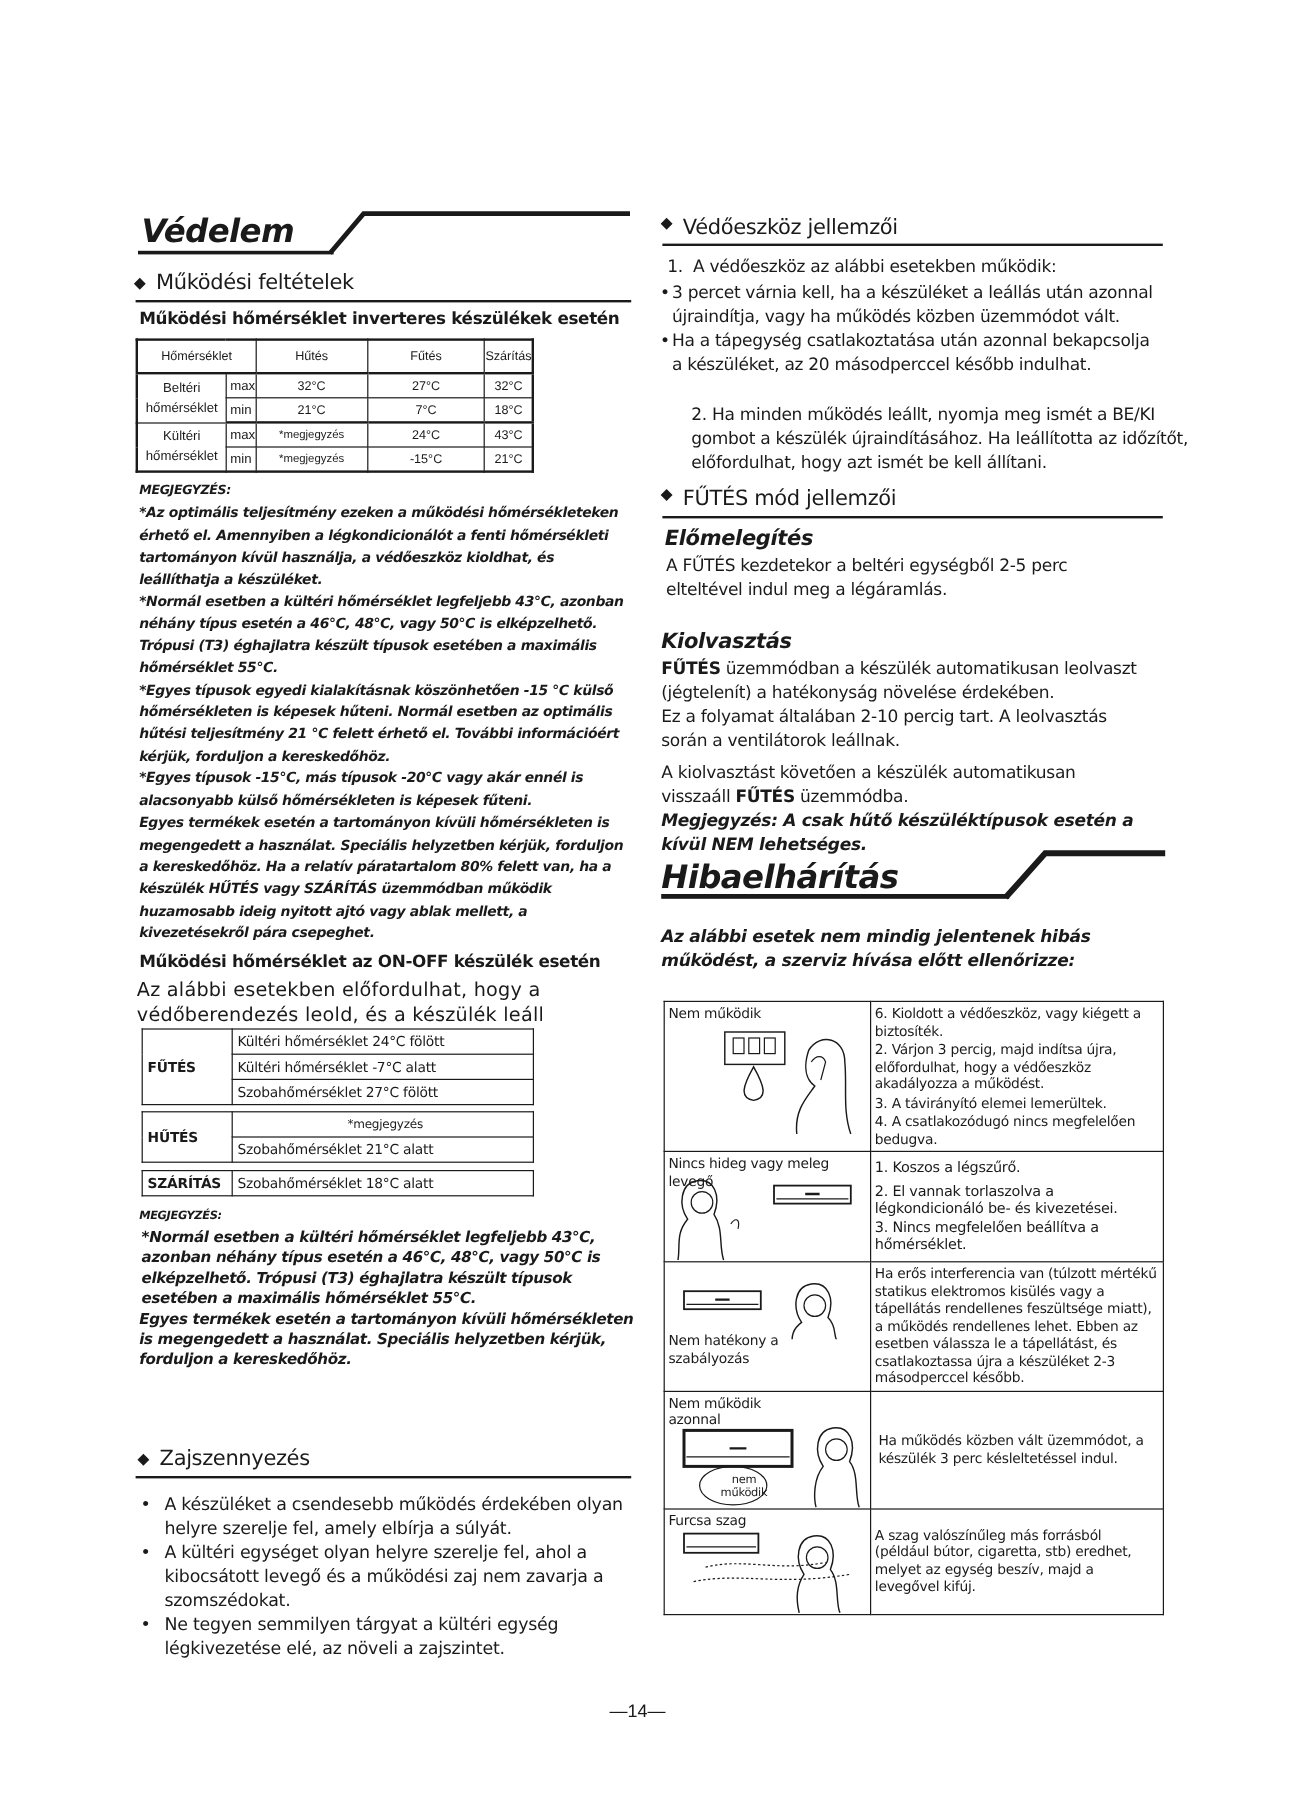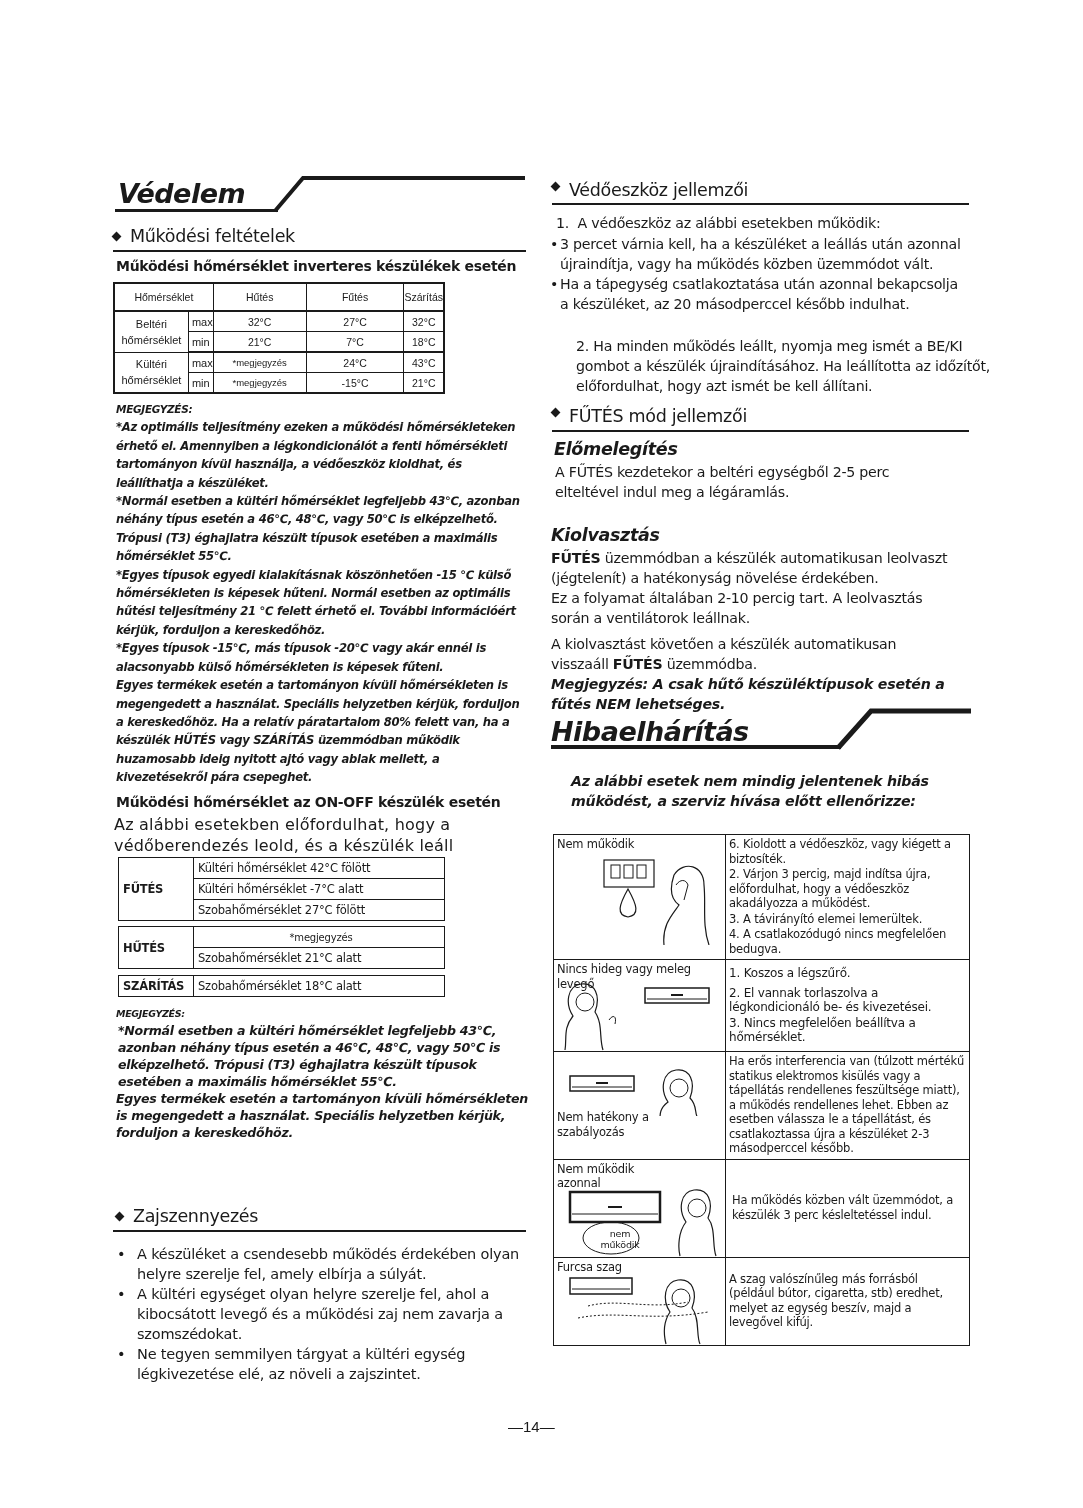--- a/index.html
+++ b/index.html
@@ -106,21 +106,21 @@
   <p>Egyes termékek esetén a tartományon kívüli hőmérsékleten is megengedett a használat. Speciális helyzetben kérjük, forduljon a kereskedőhöz. Ha a relatív páratartalom 80% felett van, ha a készülék HŰTÉS vagy SZÁRÍTÁS üzemmódban működik huzamosabb ideig nyitott ajtó vagy ablak mellett, a kivezetésekről pára csepeghet.</p>
 </div>
 
 <div class="abs" style="left:116px; top:794px; font-size:14px; font-weight:bold; letter-spacing:-0.3px;">Működési hőmérséklet az ON-OFF készülék esetén</div>
 <div class="abs" style="left:114px; top:814px; width:340px; font-size:16px; line-height:21px; letter-spacing:0.2px;">Az alábbi esetekben előfordulhat, hogy a védőberendezés leold, és a készülék leáll</div>
 
 <table class="t2 abs" style="left:118px; top:857px; width:327px;">
   <tbody>
       <tr>
     <td rowspan="3" class="mode">FŰTÉS</td>
-    <td>Kültéri hőmérséklet 42°C fölött</td>
+    <td>Kültéri hőmérséklet 24°C fölött</td>
   </tr>
   <tr>
         <td>Kültéri hőmérséklet -7°C alatt</td>
       </tr>
   <tr>
         <td>Szobahőmérséklet 27°C fölött</td>
       </tr>
 </tbody>
   </table>
 
@@ -201,29 +201,29 @@
 <div class="abs para" style="left:555px; top:462px; width:360px;">A FŰTÉS kezdetekor a beltéri egységből 2-5 perc elteltével indul meg a légáramlás.</div>
 
 <div class="abs" style="left:551px; top:525px; font-size:17.5px; font-weight:bold; font-style:italic; letter-spacing:-0.3px;">Kiolvasztás</div>
 <div class="abs para" style="left:551px; top:548px; width:420px;">
   <b>FŰTÉS</b><span> üzemmódban a készülék automatikusan leolvaszt (jégtelenít) a hatékonyság növelése érdekében.</span>
   <div style="width:400px;">Ez a folyamat általában 2-10 percig tart. A leolvasztás során a ventilátorok leállnak.</div>
 </div>
 <div class="abs para" style="left:551px; top:634px; width:400px;">
   <span>A kiolvasztást követően a készülék automatikusan visszaáll </span><b>FŰTÉS</b><span> üzemmódba.</span>
 </div>
-<div class="abs para" style="left:551px; top:674px; width:420px; font-weight:bold; font-style:italic;">Megjegyzés: A csak hűtő készüléktípusok esetén a fűtés NEM lehetséges.</div>
+<div class="abs para" style="left:551px; top:674px; width:420px; font-weight:bold; font-style:italic;">Megjegyzés: A csak hűtő készüléktípusok esetén a kívül NEM lehetséges.</div>
 
 <div class="abs banner-title" style="left:551px; top:716px;">Hibaelhárítás</div>
 <div class="banner-line" style="left:551px; top:745px; width:290px; height:4px;"></div>
 <svg class="abs" style="left:835px; top:706px;" width="140" height="46">
   <polyline points="3,42 36,5 136,5" fill="none" stroke="#1a1a1a" stroke-width="5"></polyline>
 </svg>
 
-<div class="abs para" style="left:551px; top:771px; width:420px; font-weight:bold; font-style:italic;margin-left:20px;">Az alábbi esetek nem mindig jelentenek hibás működést, a szerviz hívása előtt ellenőrizze:</div>
+<div class="abs para" style="left:551px; top:771px; width:420px; font-weight:bold; font-style:italic;">Az alábbi esetek nem mindig jelentenek hibás működést, a szerviz hívása előtt ellenőrizze:</div>
 
 <table class="t3">
   <tbody>
 
   <tr style="height:118px;">
     <td class="prob">
       <div>Nem működik</div>
       <svg width="150" height="90" style="position:absolute; left:10px; top:20px;">
         <rect x="40" y="5" width="50" height="27" fill="none" stroke="#1a1a1a" stroke-width="1.2"></rect>
         <rect x="47" y="10" width="9" height="13" fill="none" stroke="#1a1a1a"></rect>

